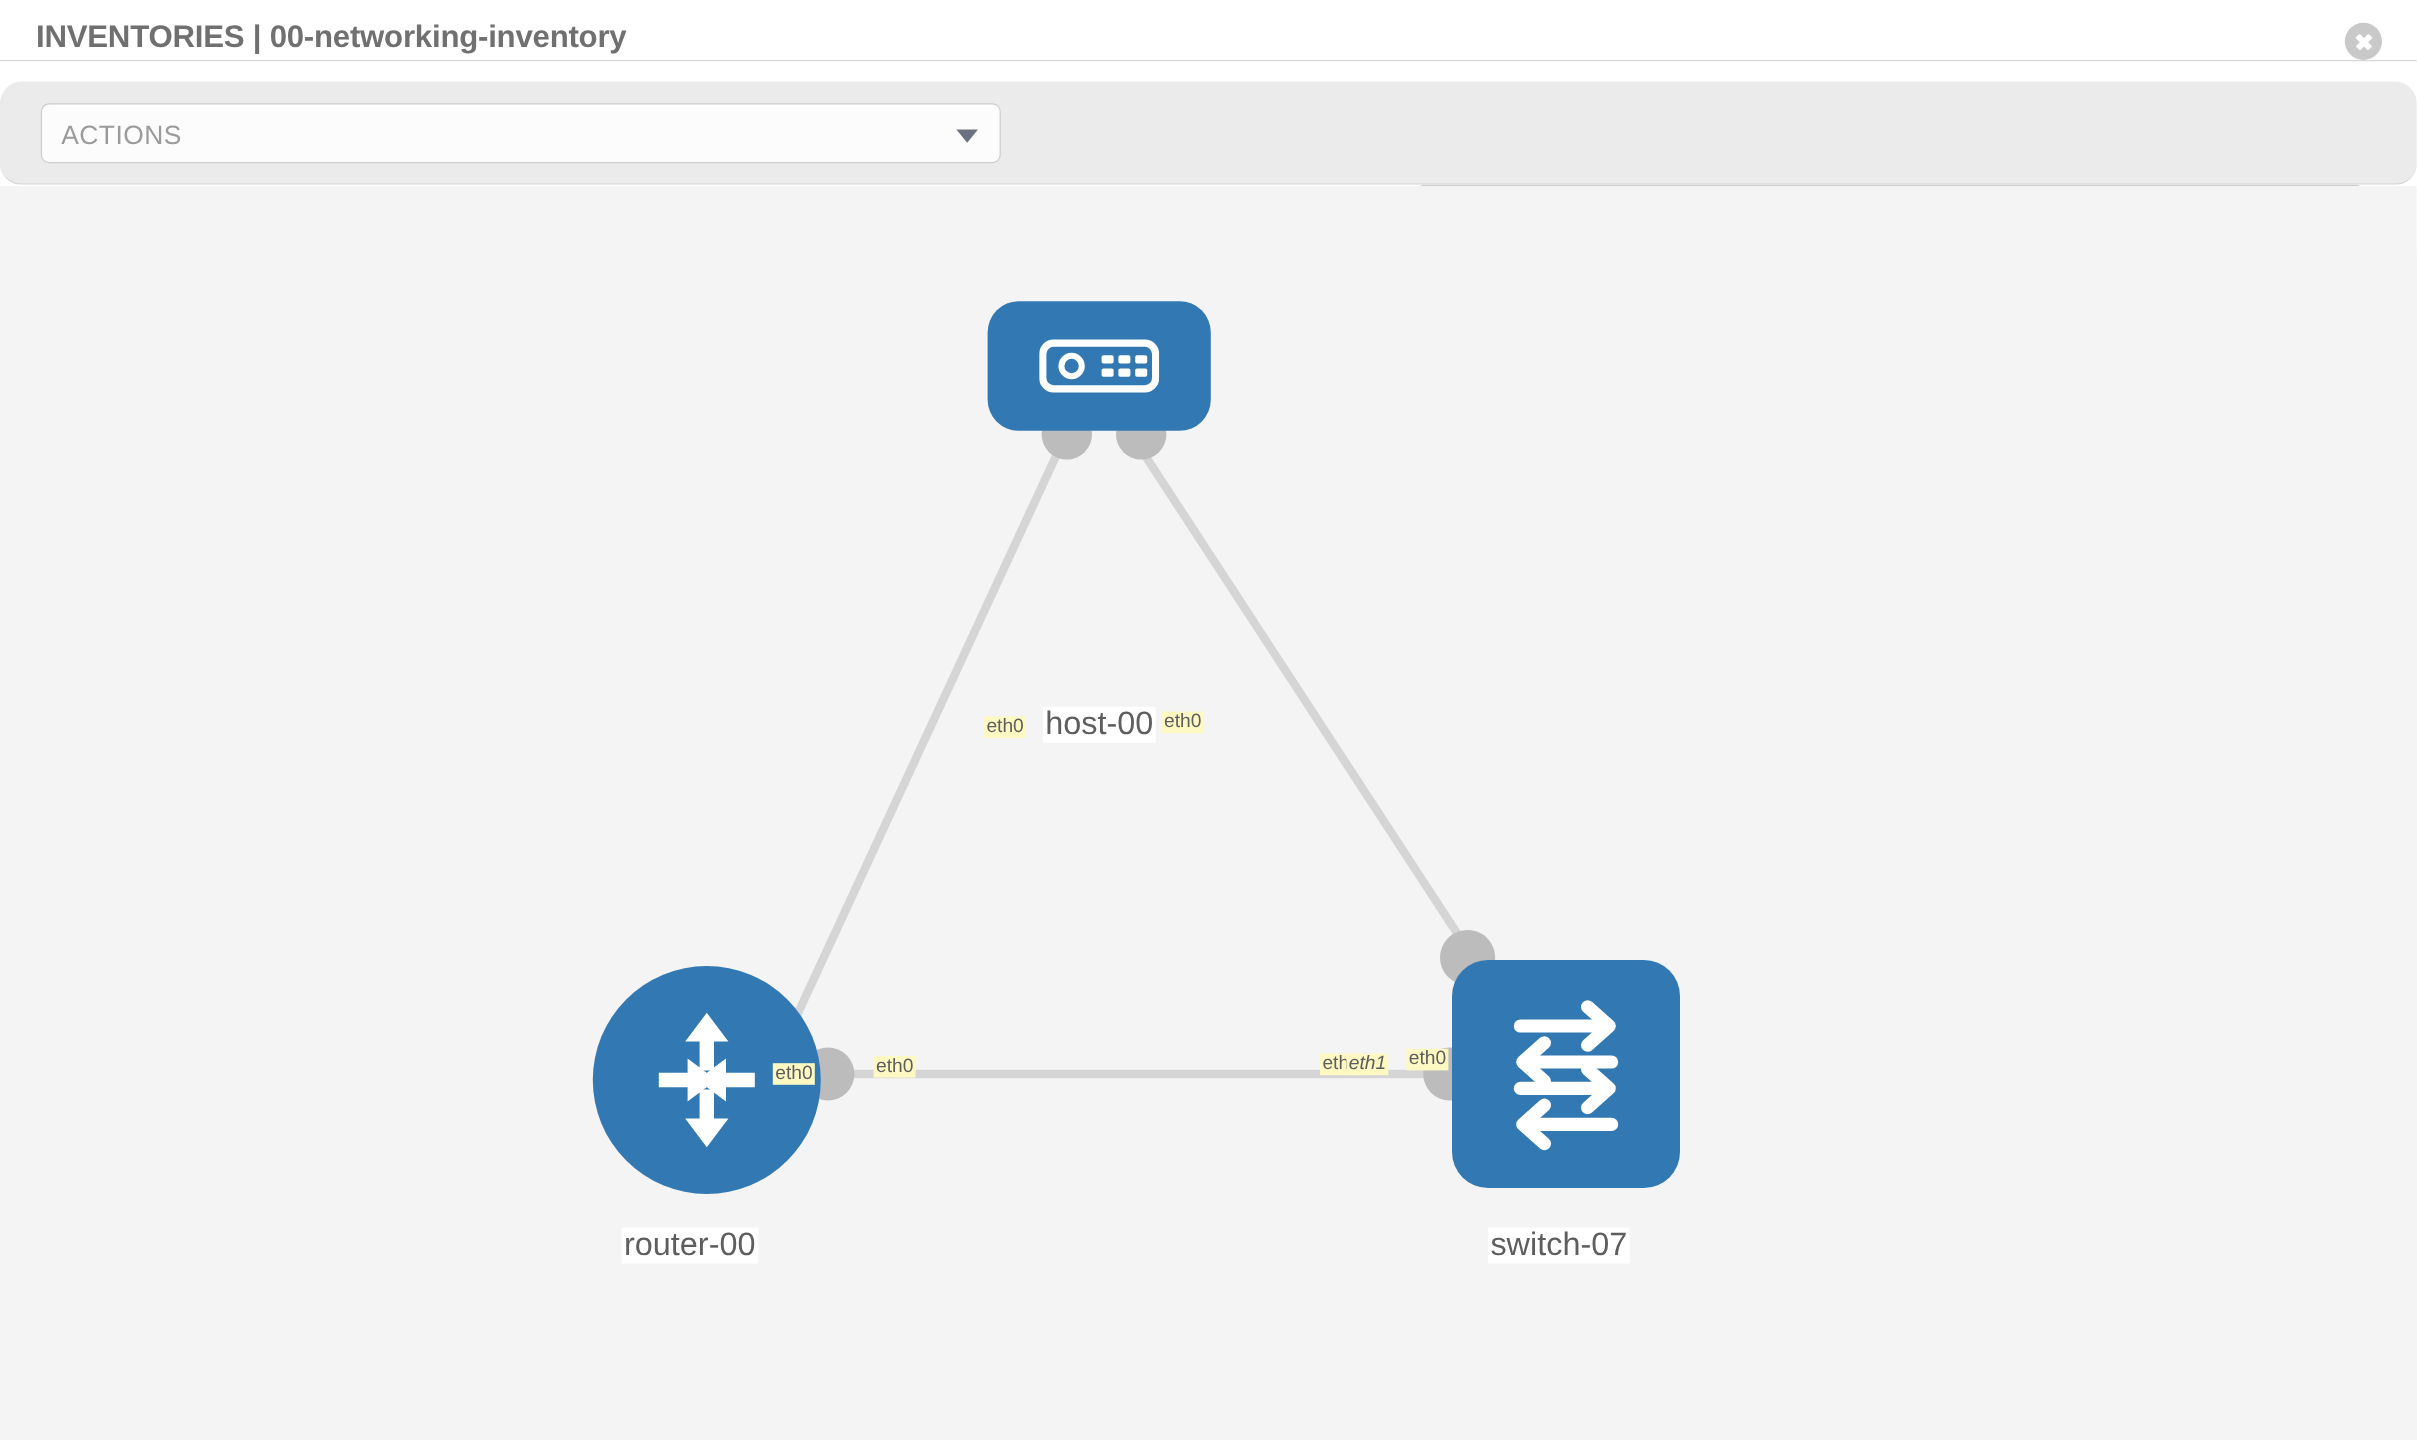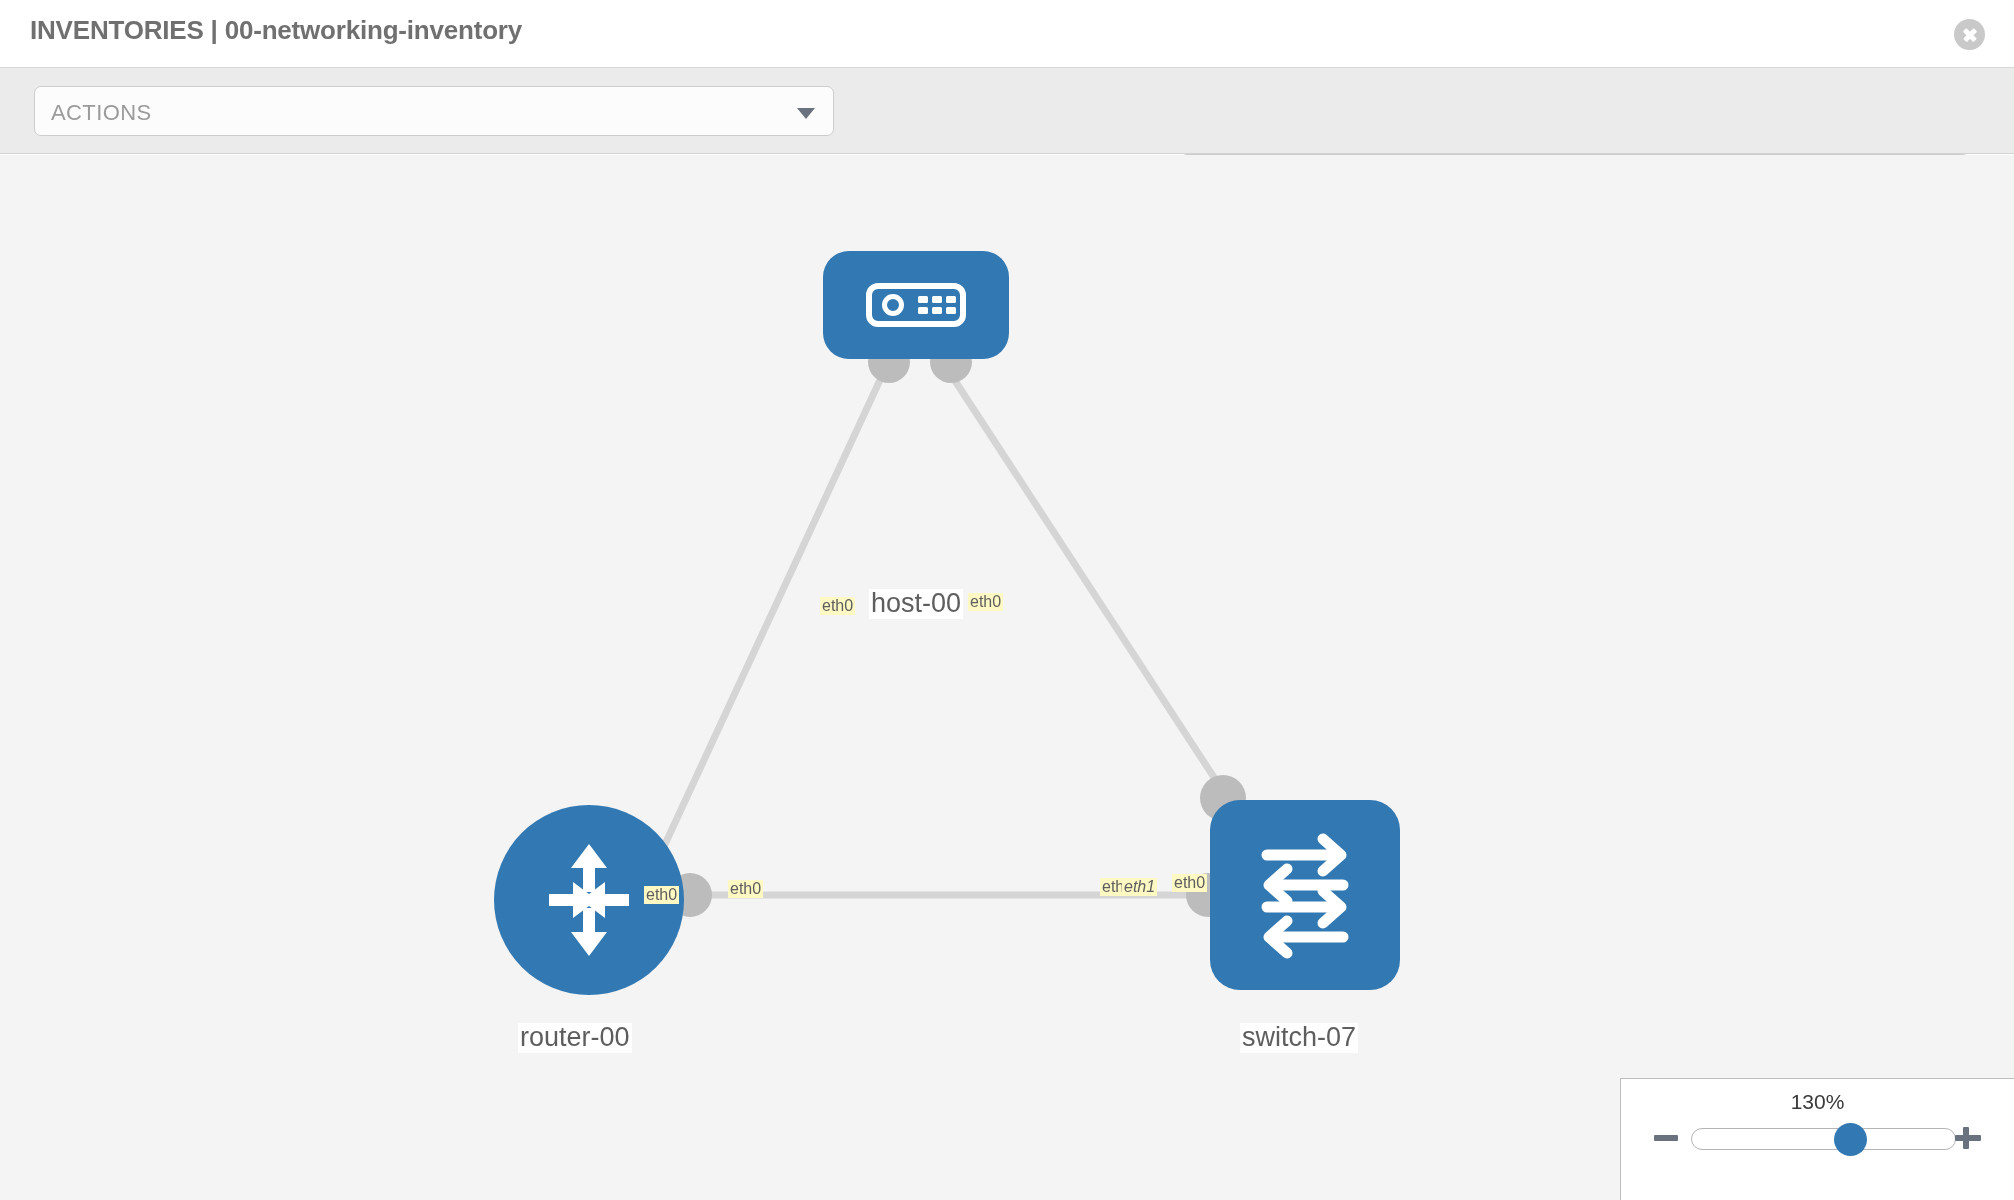--- a/index.html
+++ b/index.html
@@ -8,21 +8,21 @@
     font-family: "Liberation Sans", sans-serif;
     background: #ffffff;
     overflow: hidden;
   }
 
   #app { position: relative; width: 2014px; height: 1200px; }
 
   
   .header {
     position: absolute; top: 0; left: 0;
-    width: 2014px; height: 68px;
+    width: 2014px; height: 51px;
     background: #ffffff;
     border-bottom: 1px solid #d7d7d7;
   }
   .header-title {
     position: absolute; left: 30px; top: 15px;
     font-size: 26px; font-weight: bold;
     font-stretch: condensed;
     letter-spacing: -0.2px;
     color: #707070;
     white-space: nowrap;
@@ -43,20 +43,21 @@
   }
   .close-btn::before { transform: translate(-50%,-50%) rotate(45deg); }
   .close-btn::after  { transform: translate(-50%,-50%) rotate(-45deg); }
 
   
   .toolbar {
     position: absolute; top: 68px; left: 0;
     width: 2014px; height: 86px;
     background: #ebebeb;
     border-bottom: 1px solid #d3d3d3;
+    border-radius: 18px;
   }
   .actions-select {
     position: absolute; left: 34px; top: 18px;
     width: 800px; height: 50px;
     background: #fcfcfc;
     border: 1px solid #cdcdcd;
     border-radius: 7px;
   }
   .actions-label {
     position: absolute; left: 16px; top: 13px;
@@ -289,22 +290,14 @@
 
     <div class="edge-label" style="left:820px; top:442px;">eth0</div>
     <div class="edge-label" style="left:968px; top:438px;">eth0</div>
     <div class="edge-label" style="left:644px; top:731px;">eth0</div>
     <div class="edge-label" style="left:1172px; top:719px;">eth0</div>
     <div class="edge-label" style="left:728px; top:725px;">eth0</div>
     <div class="edge-label" style="left:1100px; top:723px;">eth0</div>
     <div class="edge-label" style="left:1122px; top:723px;font-style:italic;">eth1</div>
   </div>
 
-  <div class="zoom-panel">
-    <div class="zoom-level">130%</div>
-    <div class="zoom-minus"></div>
-    <div class="zoom-track">
-      <div class="zoom-thumb" style="left: 141.52px;"></div>
-    </div>
-    <div class="zoom-plus"></div>
-  </div>
 
 </div>
 
 </body></html>

